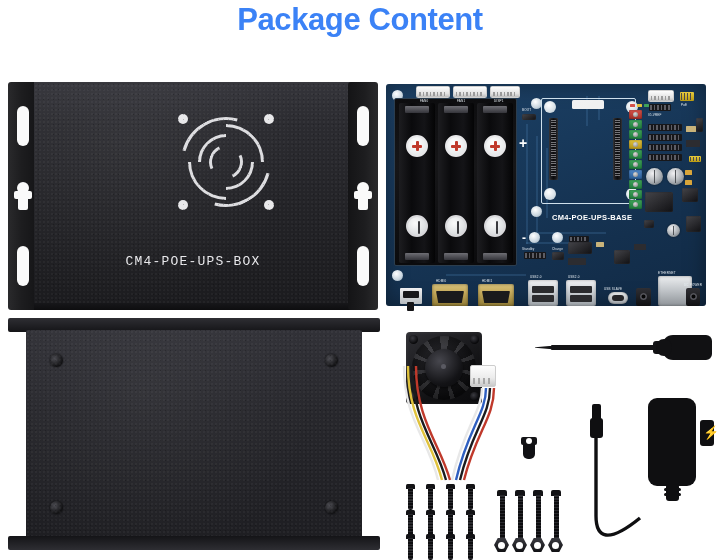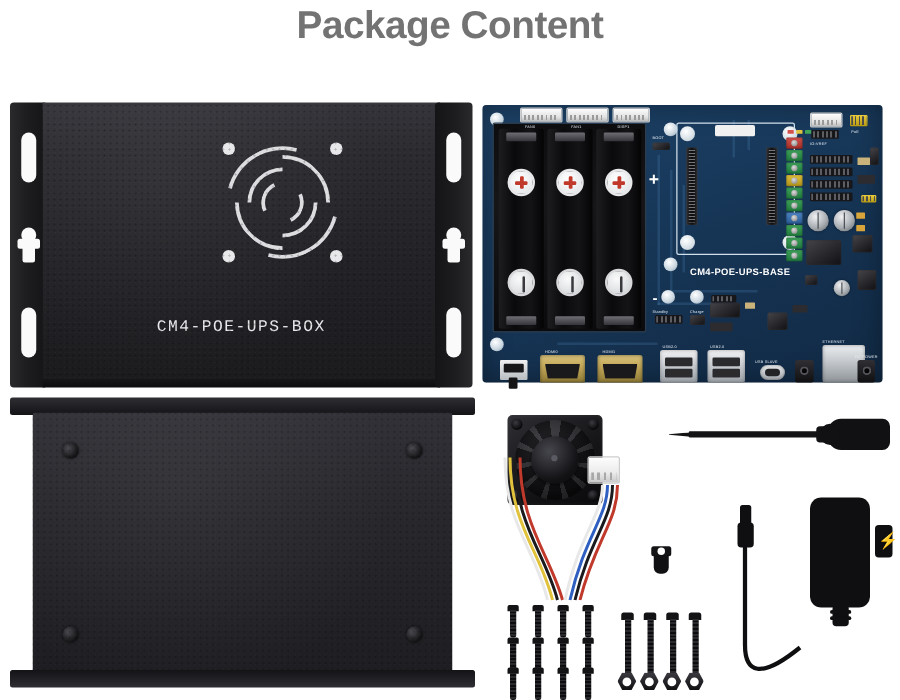--- a/index.html
+++ b/index.html
@@ -11,21 +11,21 @@
     font-family: "Liberation Sans", sans-serif;
     overflow: hidden;
   }
   #page { position: relative; width: 720px; height: 560px; background:#fff; }
 
   
   .page-title {
     position: absolute; top: 2px; left: 0; width: 720px;
     text-align: center;
     font-size: 31px; font-weight: bold; letter-spacing: -0.4px;
-    color: #737373;
+    color: #3b82f6;
     font-family: "Liberation Sans", sans-serif;
   }
 
   
   .part { position: absolute; }
 
   
   #lid { left: 8px; top: 82px; width: 370px; height: 228px; }
   .lid-flange {
     position:absolute; top:0; width:30px; height:228px;

